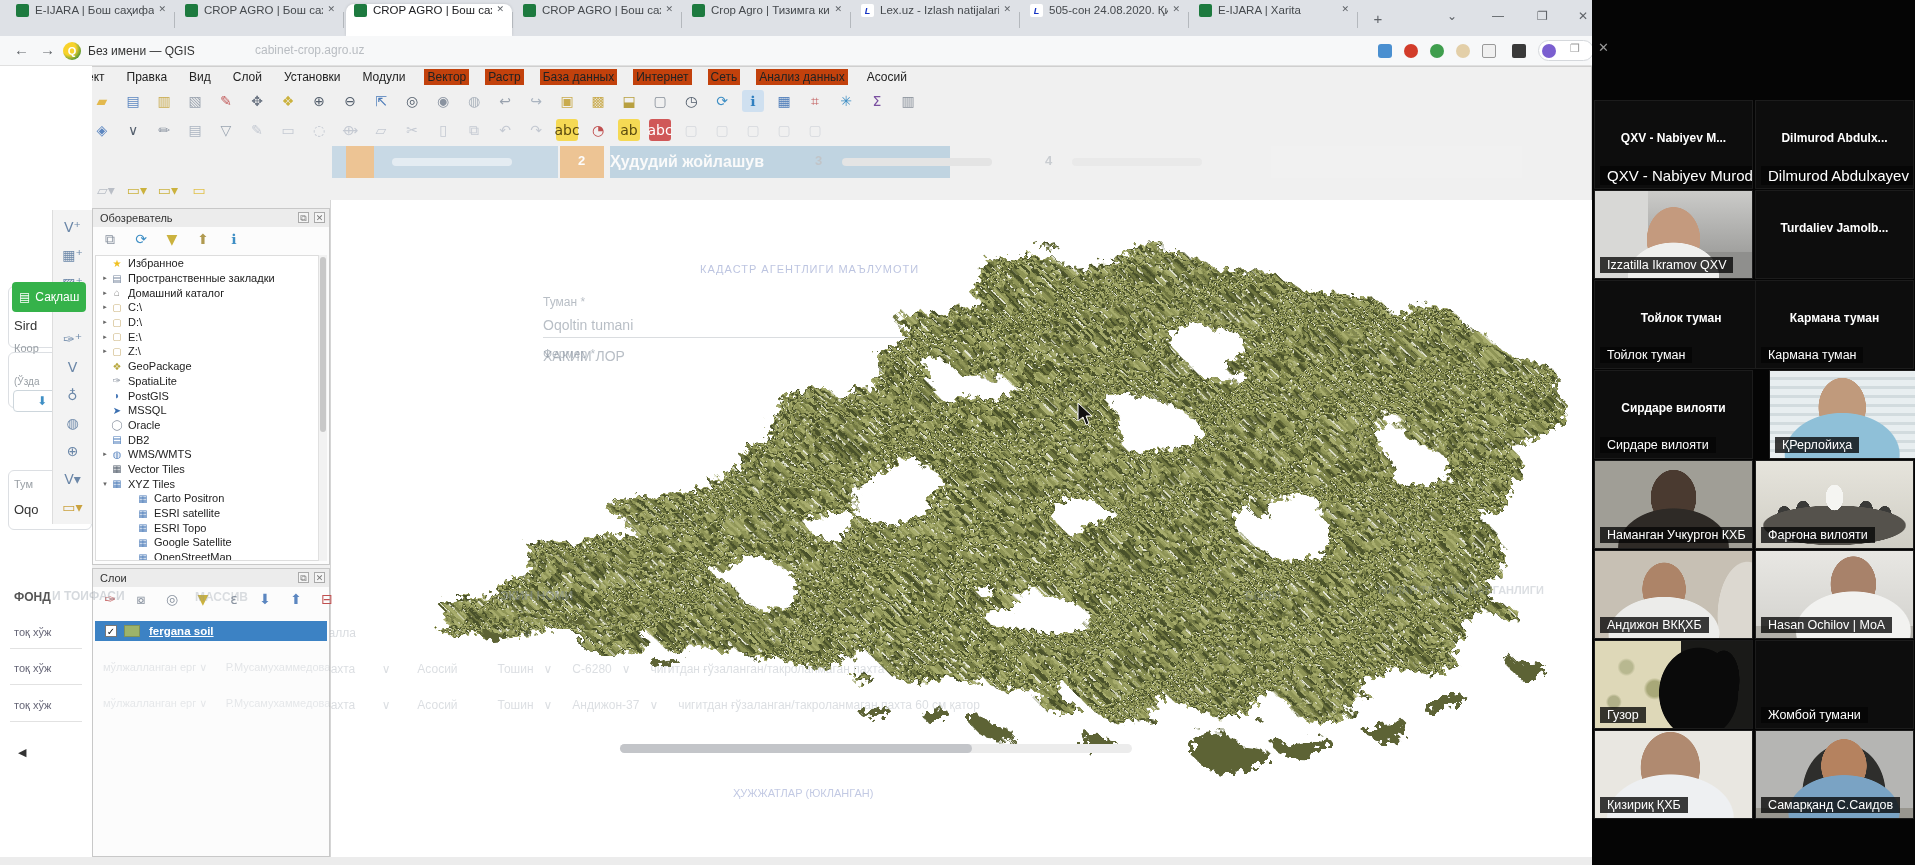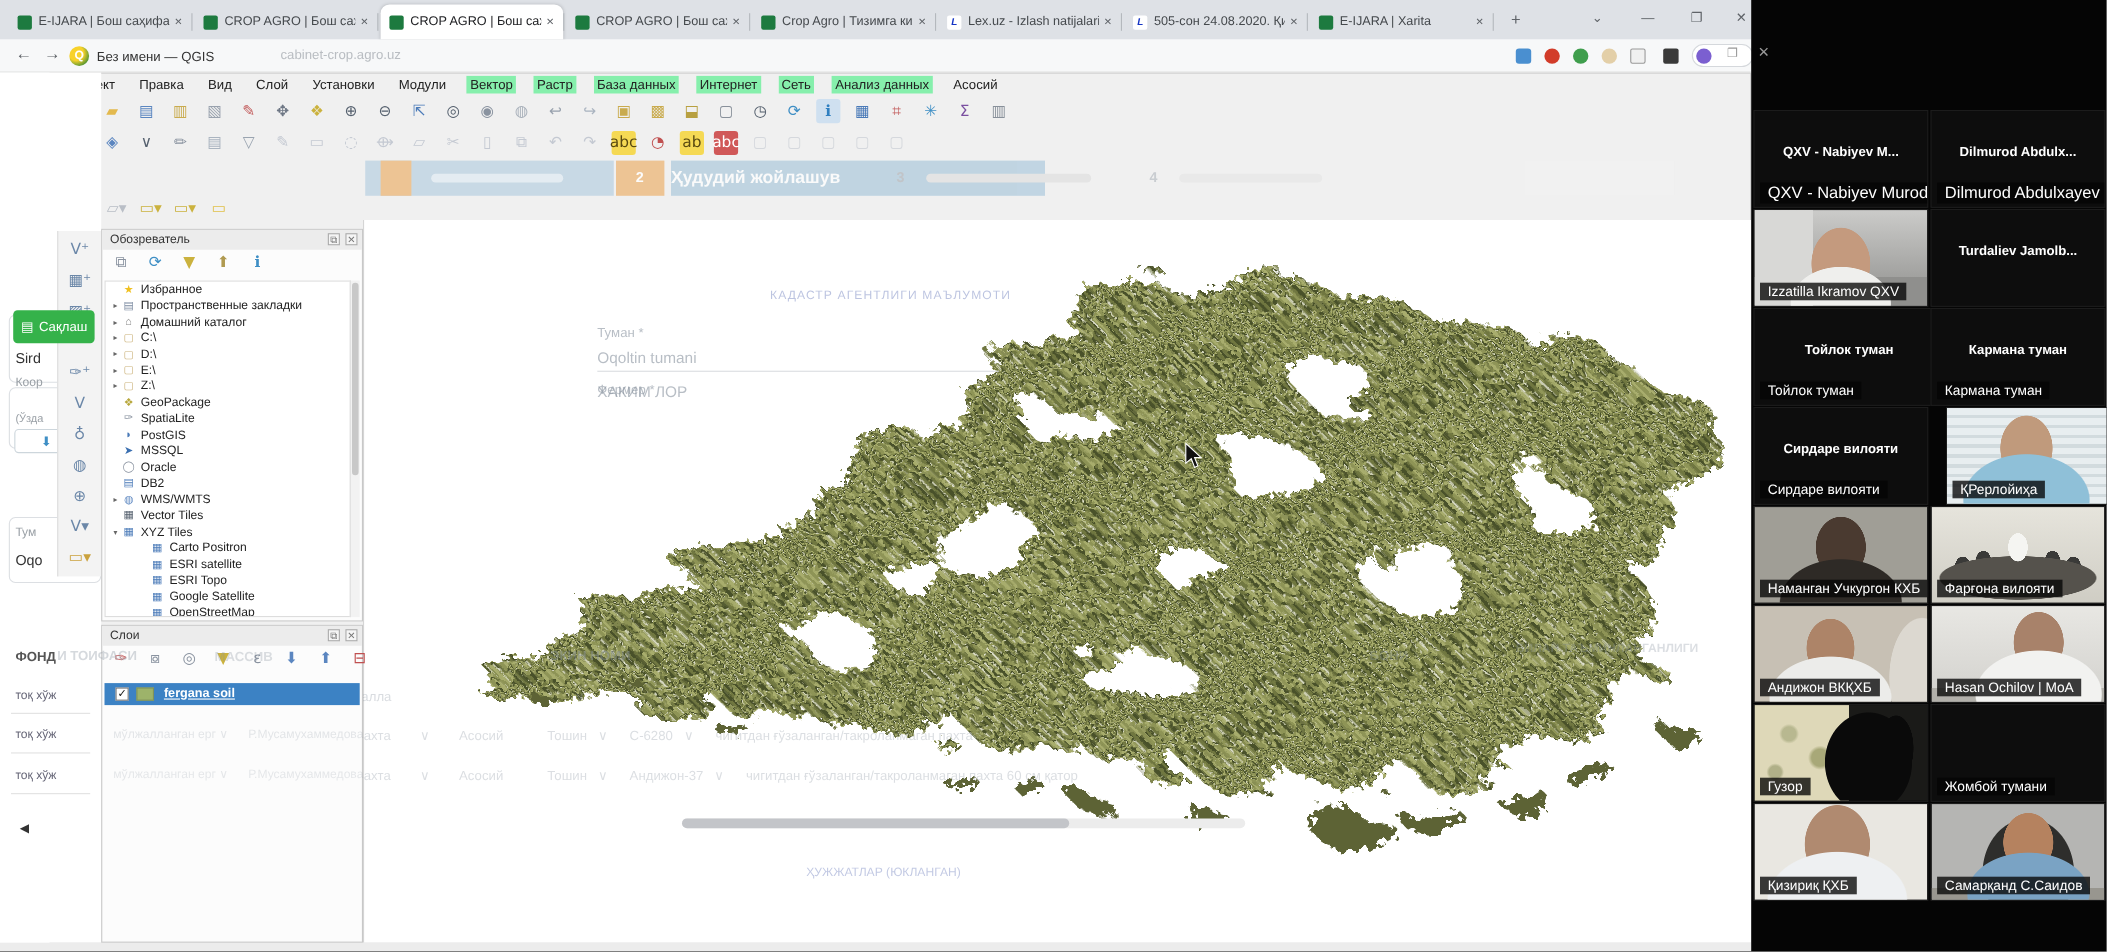--- a/index.html
+++ b/index.html
@@ -1,41 +1,41 @@
 <!DOCTYPE html>
 <html><head>
 <meta charset="utf-8">
 <style>
   html,body{margin:0;padding:0;background:#000;}
   *{box-sizing:border-box;font-family:"Liberation Sans","DejaVu Sans",sans-serif;}
   .screen{position:relative;width:1915px;height:865px;overflow:hidden;background:#fff;}
   .ab{position:absolute;}
   
   .tabstrip{left:0;top:0;width:1592px;height:36px;background:#dee1e6;}
-  .tab{position:absolute;top:4px;height:32px;width:166px;display:flex;align-items:center;padding:0 8px;color:#45494d;font-size:11.5px;border-radius:8px 8px 0 0;}
+  .tab{position:absolute;top:4px;height:32px;width:166px;display:flex;padding:0 8px;color:#45494d;font-size:11.5px;border-radius:8px 8px 0 0;}
   .tab .sep{position:absolute;right:-1px;top:8px;height:16px;width:1px;background:#b4b8bd;}
   .tab.active{background:#fff;color:#202124;box-shadow:0 0 3px rgba(0,0,0,.15);}
   .fav{width:13px;height:13px;border-radius:2px;margin-right:6px;flex:none;display:flex;align-items:center;justify-content:center;font-size:9px;font-weight:bold;}
   .fav.green{background:#1d7a3f;color:#fff;}
   .fav.blue{background:#fff;color:#1433c4;font-style:italic;}
   .tab .ttl{flex:1;white-space:nowrap;overflow:hidden;}
   .tab .x{flex:none;margin-left:4px;font-size:9px;color:#5f6368;}
   .winctl{font-size:12px;color:#5f6368;}
   .btoolbar{left:0;top:36px;width:1592px;height:30px;background:#f7f8f9;border-bottom:1px solid #e0e0e0;}
   .navbt{font-size:15px;color:#5f6368;}
   .extdot{width:14px;height:14px;border-radius:50%;display:inline-block;}
   .pill{position:absolute;left:1538px;top:40px;width:56px;height:21px;background:#fff;border:1px solid #d5d8dc;border-radius:11px;}
   .pill .av{position:absolute;left:3px;top:3px;width:14px;height:14px;border-radius:50%;background:#7b5fd0;}
   
   .qchrome{left:45px;top:66px;width:1547px;height:791px;background:#f0f0f0;border:1px solid #cfcfcf;}
   .qtitle{left:88px;top:44px;font-size:12px;color:#333;}
   .qlogo{left:63px;top:42px;width:18px;height:18px;border-radius:50%;background:radial-gradient(circle at 35% 35%,#f8d22b 40%,#579632 75%);color:#fff;font-size:11px;font-weight:bold;text-align:center;line-height:18px;}
   .menubar{left:50px;top:68px;height:18px;display:flex;gap:16px;align-items:center;font-size:12px;color:#222;padding-left:12px;}
   .menubar span{padding:1px 3px;}
-  .menubar span.hl{background:#86efac;}
+  .menubar span.hl{background:#c2410c;}
   .iconrow{display:flex;gap:9px;align-items:center;}
   .ticon{width:22px;height:22px;display:flex;align-items:center;justify-content:center;font-size:14px;border-radius:3px;flex:none;font-family:"DejaVu Sans",sans-serif;}
   .dockcol{left:52px;top:210px;width:40px;height:314px;background:#f3f3f3;border-left:1px solid #ddd;display:flex;flex-direction:column;gap:6px;align-items:center;padding-top:6px;}
   
   .panel{background:#fcfcfc;border:1px solid #c8c8c8;}
   .phead{position:relative;height:18px;background:#ececec;font-size:11px;color:#333;line-height:18px;padding-left:7px;}
   .phico{position:absolute;top:3px;font-size:9px;color:#777;border:1px solid #aaa;width:11px;height:11px;line-height:10px;text-align:center;background:#f5f5f5;}
   .trow{position:relative;height:14.7px;display:flex;align-items:center;font-size:11px;color:#222;}
   .tarrow{width:10px;text-align:center;font-size:7px;color:#666;flex:none;}
   .tico{width:14px;text-align:center;font-size:10px;flex:none;}

